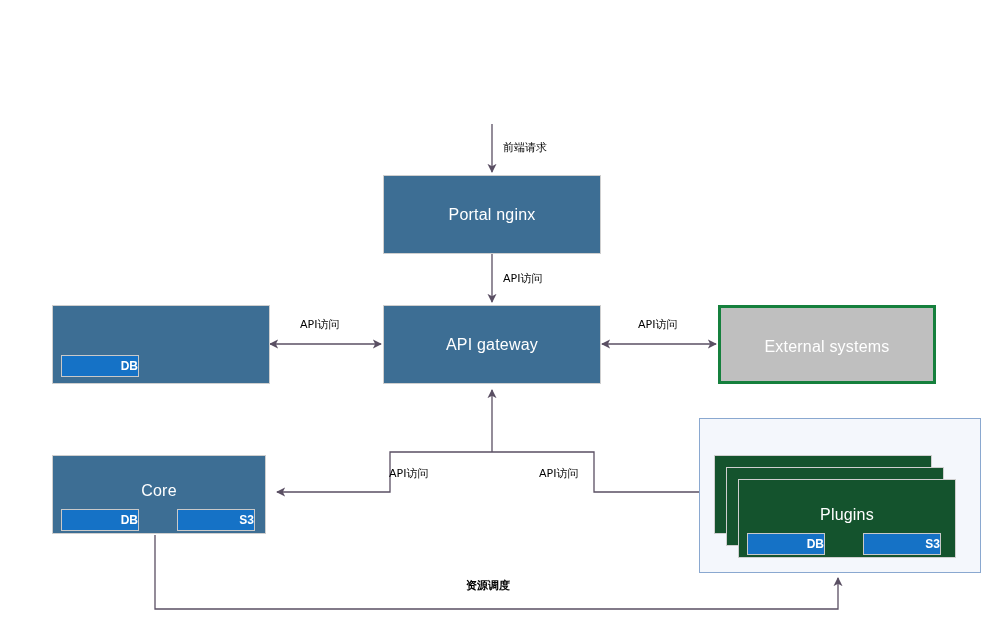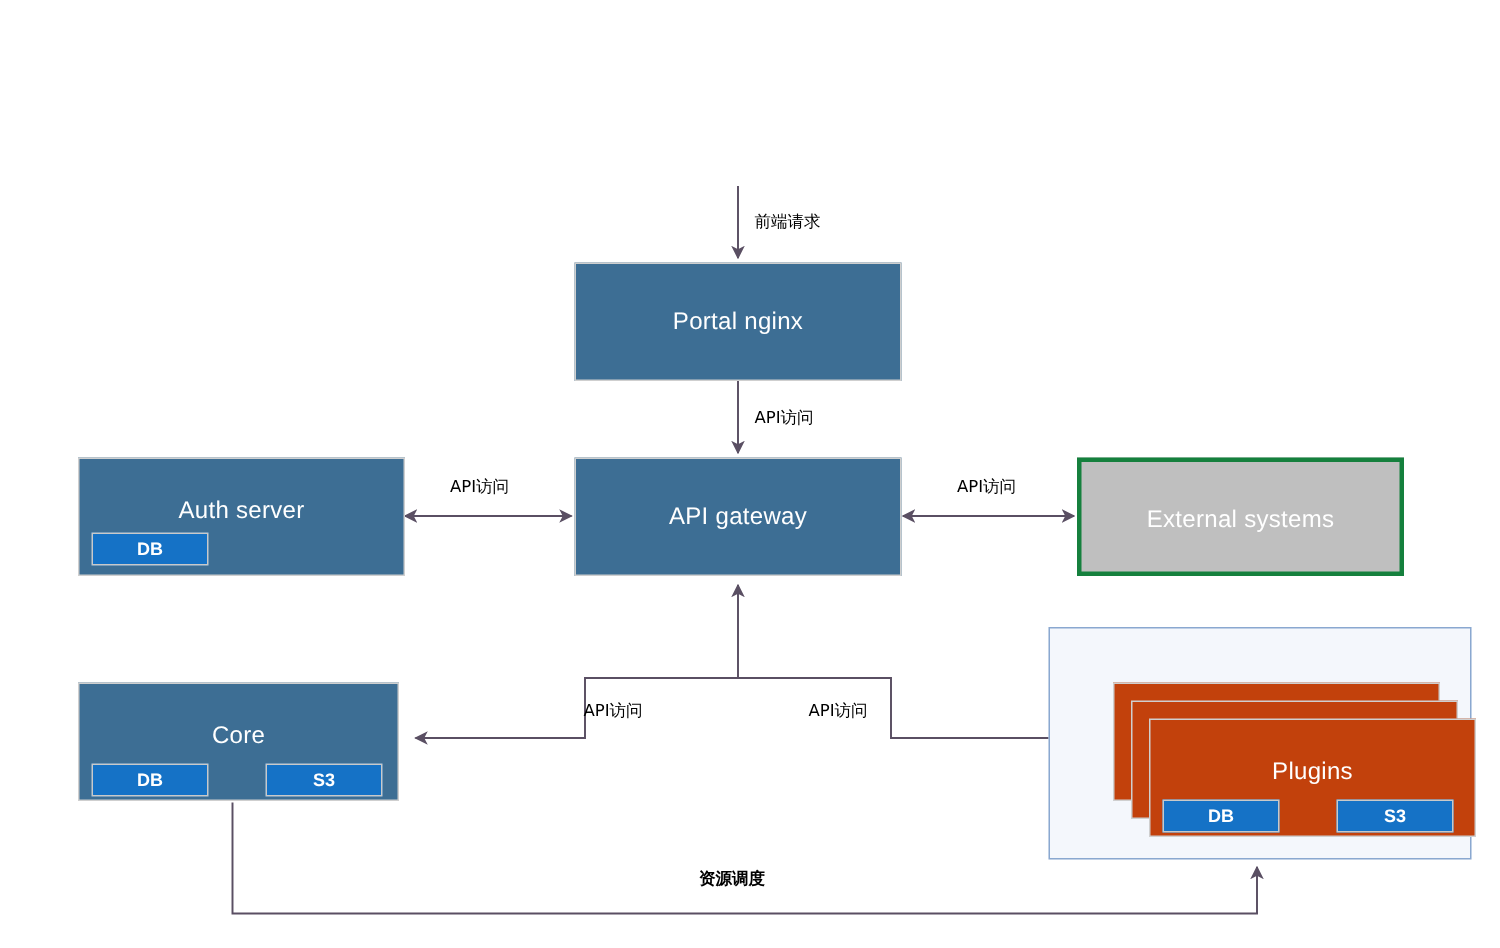--- a/index.html
+++ b/index.html
@@ -47,37 +47,36 @@
     background: #bfbfbf;
     border: 3px solid #15803d;
   }
   .badge {
     position: absolute;
     box-sizing: border-box;
     background: #1572c6;
     border: 1px solid #c9c9c9;
     color: #ffffff;
     font-size: 12px;
-    text-align: center;
+    text-align: right;
     line-height: 20px;
     height: 22px;
     font-weight: bold;
   }
   .group-box {
     position: absolute;
     box-sizing: border-box;
     border: 1px solid #8aa8d0;
     background: #f4f7fc;
   }
   .stack-card {
     position: absolute;
     box-sizing: border-box;
-    background: #c2410c;
+    background: #14532d;
     border: 1px solid #cfcfcf;
-    margin-left: 28px;
   }
   .edge-label {
     position: absolute;
     font-size: 11px;
     color: #000000;
     white-space: nowrap;
     font-family: "DejaVu Sans", "Liberation Sans", sans-serif;
   }
 </style>
 </head>
@@ -127,21 +126,20 @@
 
   <div class="node" style="left:383px; top:175px; width:218px; height:79px;">
     <div class="node-label" style="top:30px;">Portal nginx</div>
   </div>
 
   <div class="node" style="left:383px; top:305px; width:218px; height:79px;">
     <div class="node-label" style="top:30px;">API gateway</div>
   </div>
 
   <div class="node" style="left:52px; top:305px; width:218px; height:79px;">
-    <div class="node-label" style="top:26px;">Auth server</div>
     <div class="badge" style="left:8px; top:49px; width:78px;">DB</div>
   </div>
 
   <div class="node gray" style="left:718px; top:305px; width:218px; height:79px;">
     <div class="node-label" style="top:30px;">External systems</div>
   </div>
 
   <div class="node" style="left:52px; top:455px; width:214px; height:79px;">
     <div class="node-label" style="top:26px;">Core</div>
     <div class="badge" style="left:8px; top:53px; width:78px;">DB</div>

